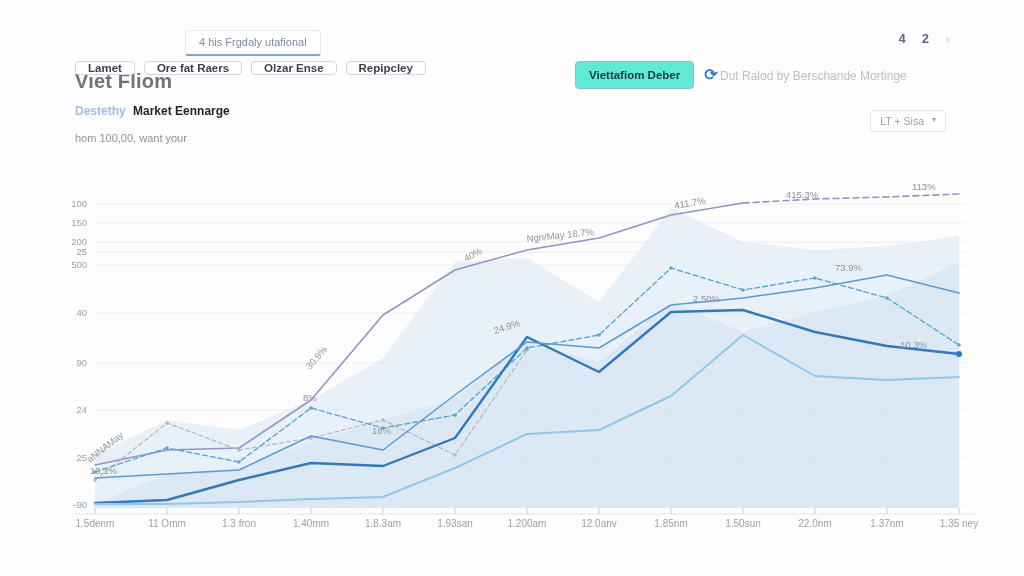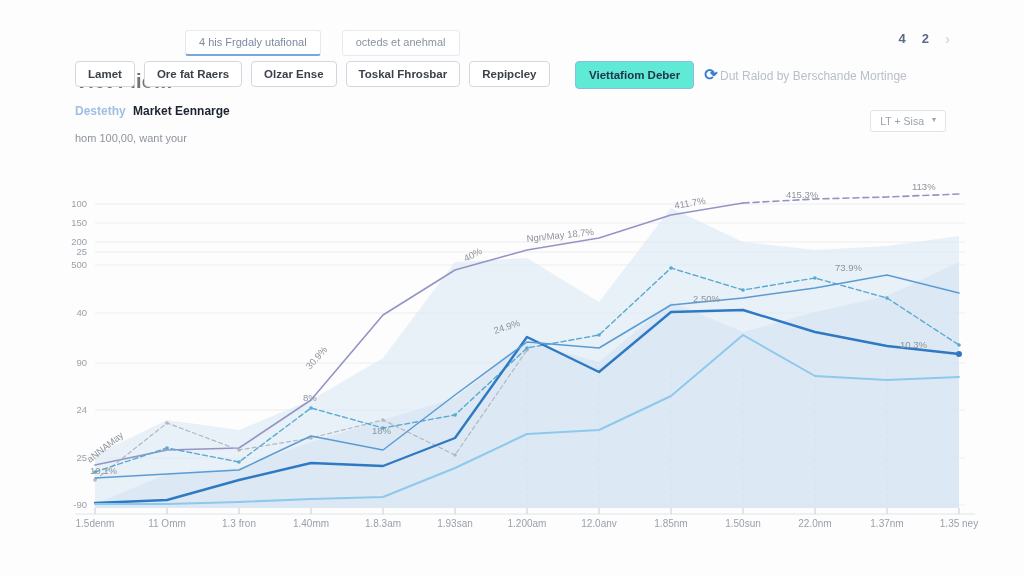--- a/index.html
+++ b/index.html
@@ -11,21 +11,21 @@
   .logo { left:75px; top:26px; font-size:20px; font-weight:700; color:#737373; letter-spacing:.2px;margin-top:44px; }
   .tabs { left:185px; top:30px; display:flex; gap:21px; }
   .tab { font-size:11px; color:#8a93a2; padding:5px 13px 6px; border:1px solid #e6e9ef;
          border-radius:3px; background:#fff; cursor:pointer; }
   .tab.active { color:#7d8aa0; border-bottom:2px solid #74a9dd; }
   .pager { right:74px; top:30px; display:flex; gap:16px; align-items:center; }
   .pager .num { font-size:13px; font-weight:700; color:#5a6b85; }
   .pager .chev { font-size:15px; color:#d9dbe0; font-weight:700; }
 
   .filters { left:75px; top:61px; display:flex; gap:9px; }
-  .chip { font-size:11.5px; font-weight:700; color:#3b414b; padding:6px 12px;
+  .chip { font-size:11.5px; font-weight:700; color:#3b414b; padding:0 12px;
           border:1px solid #d2d7df; border-radius:4px; background:#fff; cursor:pointer; }
 
   .action-btn { left:575px; top:61px; font-size:11.5px; font-weight:700; color:#22344d;
           padding:7px 13px; border:1px solid #8fb8e6; border-radius:4px; background:#5eead4; cursor:pointer; }
   .refresh { left:700px; top:64px; width:22px; height:22px; color:#3b7ed1; font-size:16px;
           font-weight:700; text-align:center; line-height:22px; cursor:pointer; }
   .caption { left:720px; top:69px; font-size:12px; color:#b9bec8;text-align:right; }
 
   .title-row { left:75px; top:104px; font-size:12px; }
   .title-prefix { color:#9fc0e4; font-weight:600; }
@@ -39,34 +39,32 @@
   svg#chart { left:0; top:0; width:1024px; height:576px; pointer-events:none; }
   svg text { font-family:"Liberation Sans", sans-serif; }
 </style>
 </head>
 <body>
 
 <div class="abs logo">Viet Fliom</div>
 
 <div class="abs tabs">
   <div class="tab active">4 his Frgdaly utafional</div>
-  <div class="tab">octeds et anehmal</div>
 </div>
 
 <div class="abs pager">
   <span class="num">4</span>
   <span class="num">2</span>
   <span class="chev">›</span>
 </div>
 
 <div class="abs filters">
   <button class="chip">Lamet</button>
   <button class="chip">Ore fat Raers</button>
   <button class="chip">Olzar Ense</button>
-  <button class="chip">Toskal Fhrosbar</button>
   <button class="chip">Repipcley</button>
 </div>
 
 <button class="abs action-btn">Viettafiom Deber</button>
 <div class="abs refresh">⟳</div>
 <div class="abs caption">Dut Ralod by Berschande Mortinge</div>
 
 <div class="abs title-row">
   <span class="title-prefix">Destethy</span>
   <span class="title-main">Market Eennarge</span>

